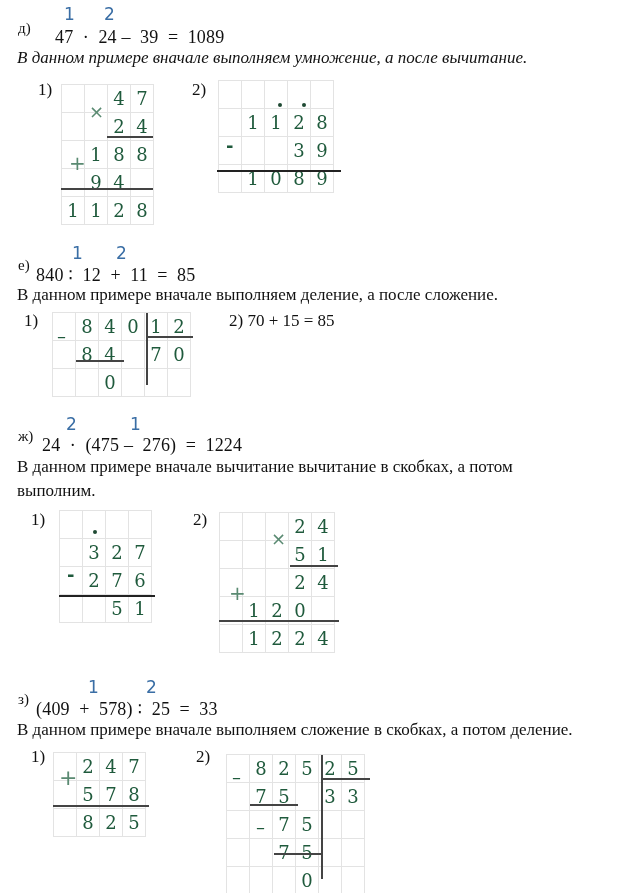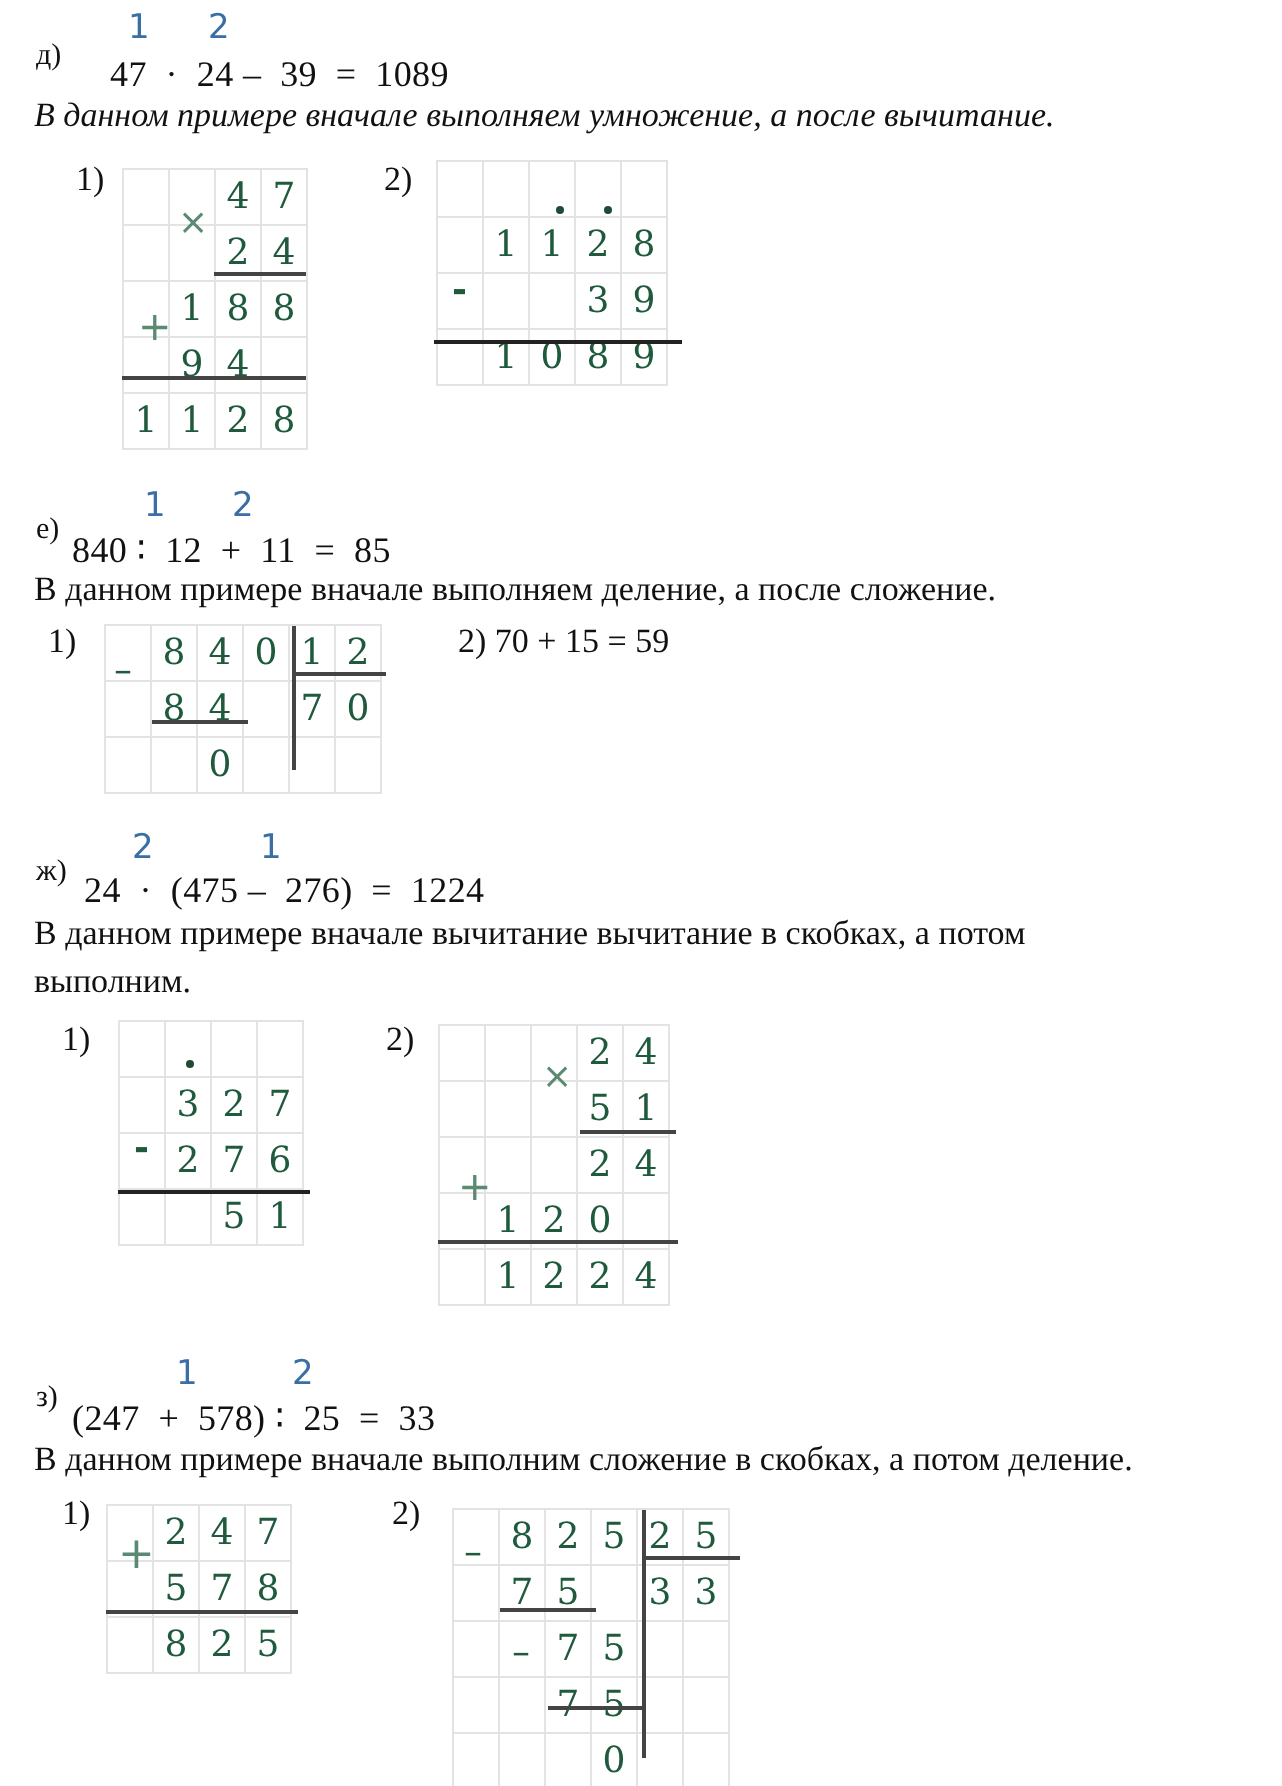--- a/index.html
+++ b/index.html
@@ -145,21 +145,21 @@
           <td></td>
           <td></td>
         </tr>
   </tbody>
     </table>
   <span class="sym" style="left:57px;top:325px;font-size:18px;">–</span>
   <div class="vline" style="left:146px;top:313px;height:72px;"></div>
   <div class="hline" style="left:146px;top:336px;width:47px;"></div>
   <div class="hline" style="left:76px;top:360px;width:48px;"></div>
 
-  <span class="abs plabel" style="left:229px;top:311px;">2) 70 + 15 = 59</span>
+  <span class="abs plabel" style="left:229px;top:311px;">2) 70 + 15 = 85</span>
 </div>
 
 <div>
   <span class="abs order" style="left:66px;top:414px;">2</span>
   <span class="abs order" style="left:130px;top:414px;">1</span>
   <span class="abs letter" style="left:18px;top:428px;">ж)</span>
   <span class="abs expr" style="left:42px;top:435px;">24  ·  (475 –  276)  =  1224</span>
   <span class="abs desc" style="left:17px;top:457px;">В данном примере вначале вычитание вычитание в скобках, а потом</span>
   <span class="abs desc" style="left:17px;top:481px;">выполним.</span>
 
@@ -239,22 +239,22 @@
   <span class="sym opgray" style="left:271px;top:528px;font-size:18px;">×</span>
   <span class="sym opgray" style="left:229px;top:581px;font-size:20px;">+</span>
   <div class="hline" style="left:290px;top:565px;width:48px;"></div>
   <div class="hline" style="left:219px;top:620px;width:120px;"></div>
 </div>
 
 <div>
   <span class="abs order" style="left:88px;top:677px;">1</span>
   <span class="abs order" style="left:146px;top:677px;">2</span>
   <span class="abs letter" style="left:18px;top:691px;">з)</span>
-  <span class="abs expr" style="left:36px;top:698px;">(247  +  578) ∶  25  =  33</span>
-  <span class="abs desc" style="left:17px;top:720px;">В данном примере вначале выполним сложение в скобках, а потом деление.</span>
+  <span class="abs expr" style="left:36px;top:698px;">(409  +  578) ∶  25  =  33</span>
+  <span class="abs desc" style="left:17px;top:720px;">В данном примере вначале выполняем сложение в скобках, а потом деление.</span>
 
   <span class="abs plabel" style="left:31px;top:747px;">1)</span>
   <table class="grid" style="left:53px;top:752px;">
     <tbody>
         <tr>
           <td></td>
           <td>2</td>
           <td>4</td>
           <td>7</td>
         </tr>

